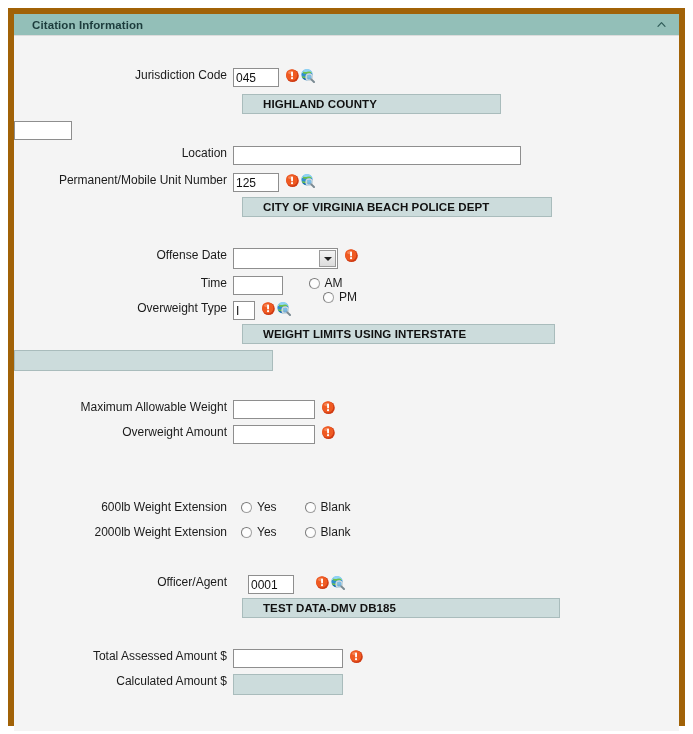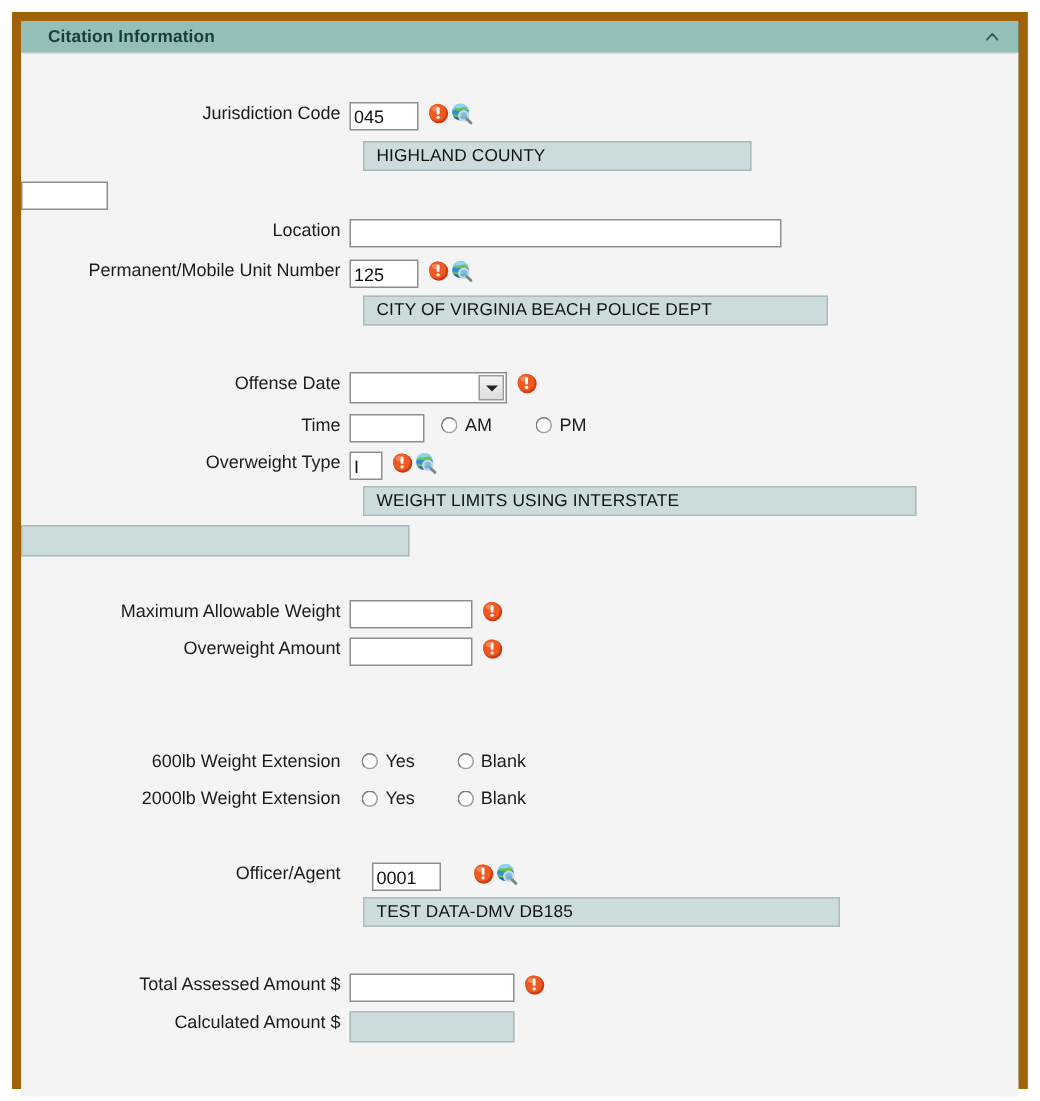--- a/index.html
+++ b/index.html
@@ -96,23 +96,23 @@
     padding: 0 2px;
     box-sizing: border-box;
     outline: none;
   }
 
   .ro {
     height: 20px;
     border: 1px solid #a9bcbc;
     background: #ccdcdc;
     font-size: 11.5px;
-    font-weight: normal;
+    font-weight: bold;
     color: #111;
-    padding: 0 8px;
+    padding: 0 20px;
     box-sizing: border-box;
     display: flex;
     align-items: center;
     letter-spacing: 0.1px;
   }
 
   
   .sel-wrap {
     height: 21px;
     width: 105px;
@@ -299,21 +299,21 @@
             <rect x="6.1" y="3.4" width="1.9" height="5" rx="0.9" fill="#ffffff"></rect>
             <circle cx="7.05" cy="10.2" r="1.1" fill="#ffffff"></circle>
           </svg>
         </span>
       </span>
     </div>
 
     <div class="row" style="top:240px;">
       <span class="lbl">Time</span>
       <input class="txt" style="width: 50px;" type="text" value="">
-      <span class="radio-group" style="margin-left:11px;">
+      <span class="radio-group" style="margin-left:11px;flex-direction:column;">
         <span class="radio-item">
           <span class="radio-dot"></span>
           <span class="radio-label">AM</span>
         </span>
         <span class="radio-item" style="margin-left:29px;">
           <span class="radio-dot"></span>
           <span class="radio-label">PM</span>
         </span>
       </span>
     </div>
@@ -339,21 +339,21 @@
             <path d="M3.1 4.2 q2.3 1.3 4.5 0.4 q1.9-0.8 3.6 0.3" fill="none" stroke="#6ec24a" stroke-width="1.7"></path>
             <path d="M2.2 8.6 q2.6 1.4 5.3 0.2" fill="none" stroke="#6ec24a" stroke-width="1.4"></path>
             <circle cx="9.2" cy="9.2" r="3.1" fill="none" stroke="#cfd8dc" stroke-width="1.5"></circle>
             <circle cx="9.2" cy="9.2" r="2.5" fill="#bfe3f7" opacity="0.55"></circle>
             <path d="M11.3 11.4 L14 14" stroke="#7a8a92" stroke-width="2" stroke-linecap="round"></path>
           </svg>
         </span>
       </span>
     </div>
 
-    <div class="ro" style="position:absolute;left:228px;top:288px;width:369px;">WEIGHT LIMITS USING INTERSTATE</div>
+    <div class="ro" style="position:absolute;left:228px;top:288px;width:313px;">WEIGHT LIMITS USING INTERSTATE</div>
 
     <div class="row" style="top:314px;">
       <span class="ro" style="width:259px;height:21px;"></span>
     </div>
 
     <div class="row" style="top:364px;">
       <span class="lbl">Maximum Allowable Weight</span>
       <input class="txt" style="width: 82px;" type="text" value="">
       <span class="icons">
         <span class="ico ico-req">

